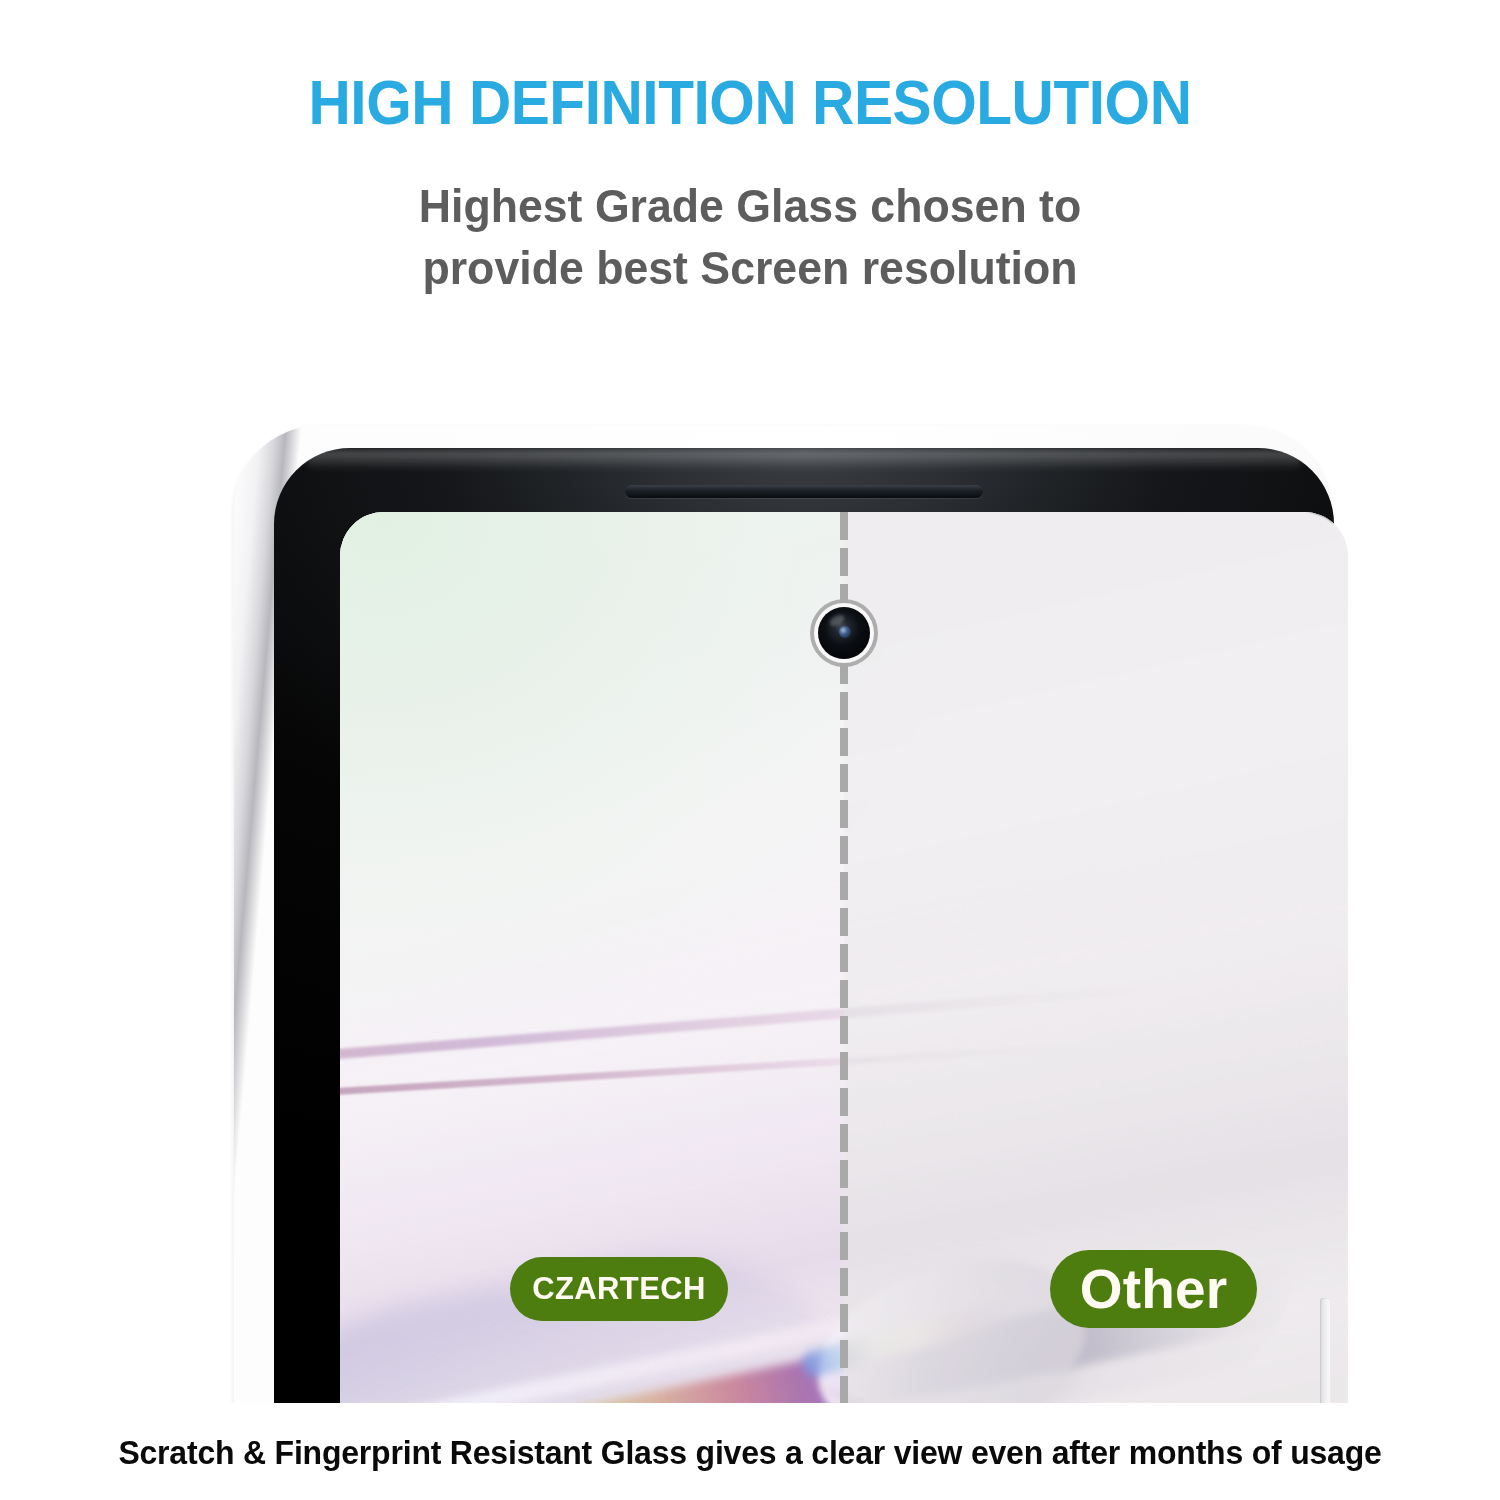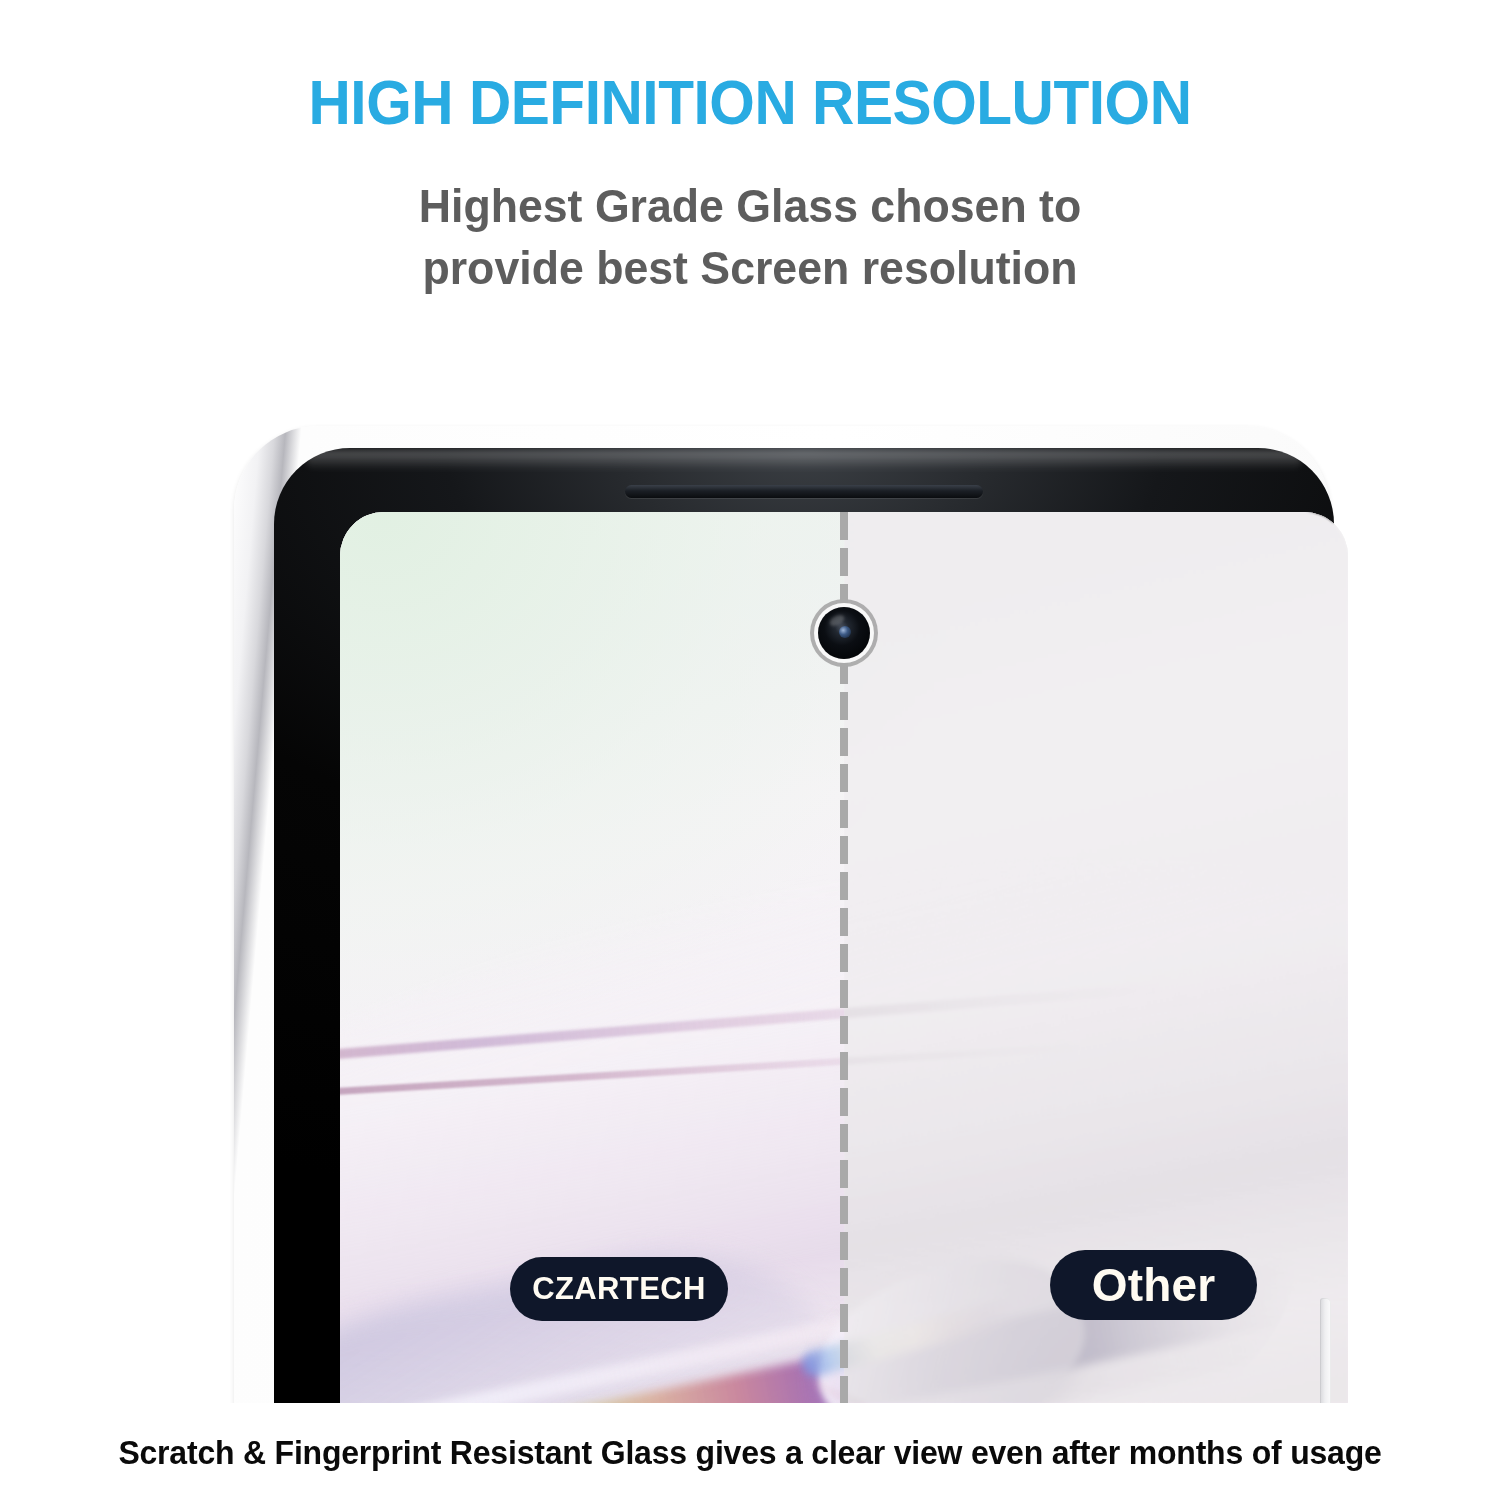--- a/index.html
+++ b/index.html
@@ -344,36 +344,36 @@
     width:16px;height:9px;border-radius:50%;
     background:rgba(255,255,255,.22);
     transform:rotate(-28deg);filter:blur(1.4px);
   }
 
   
   .pill{
     position:absolute;
     display:flex;align-items:center;justify-content:center;
     border-radius:999px;
-    background:#0f172a;
+    background:#4d7c0f;
     color:#FFFBF2;
     font-weight:bold;
     font-family:"Liberation Sans","DejaVu Sans",sans-serif;
     white-space:nowrap;
   }
   .pill-left{
     left:170px; top:745px;
     width:218px; height:64px;
     font-size:31px;
     letter-spacing:.4px;
   }
   .pill-right{
     left:710px; top:738px;
-    width:207px; height:70px;
-    font-size:46px;
+    width:207px; height:78px;
+    font-size:55px;
     letter-spacing:.2px;
   }
 
   
   .side-btn{
     position:absolute;
     right:-1px; top:872px;
     width:11px; height:168px;
     border-radius:3px 5px 5px 3px;
     background:linear-gradient(90deg,#d7d7db 0%,#efeff1 45%,#fbfbfc 100%);

